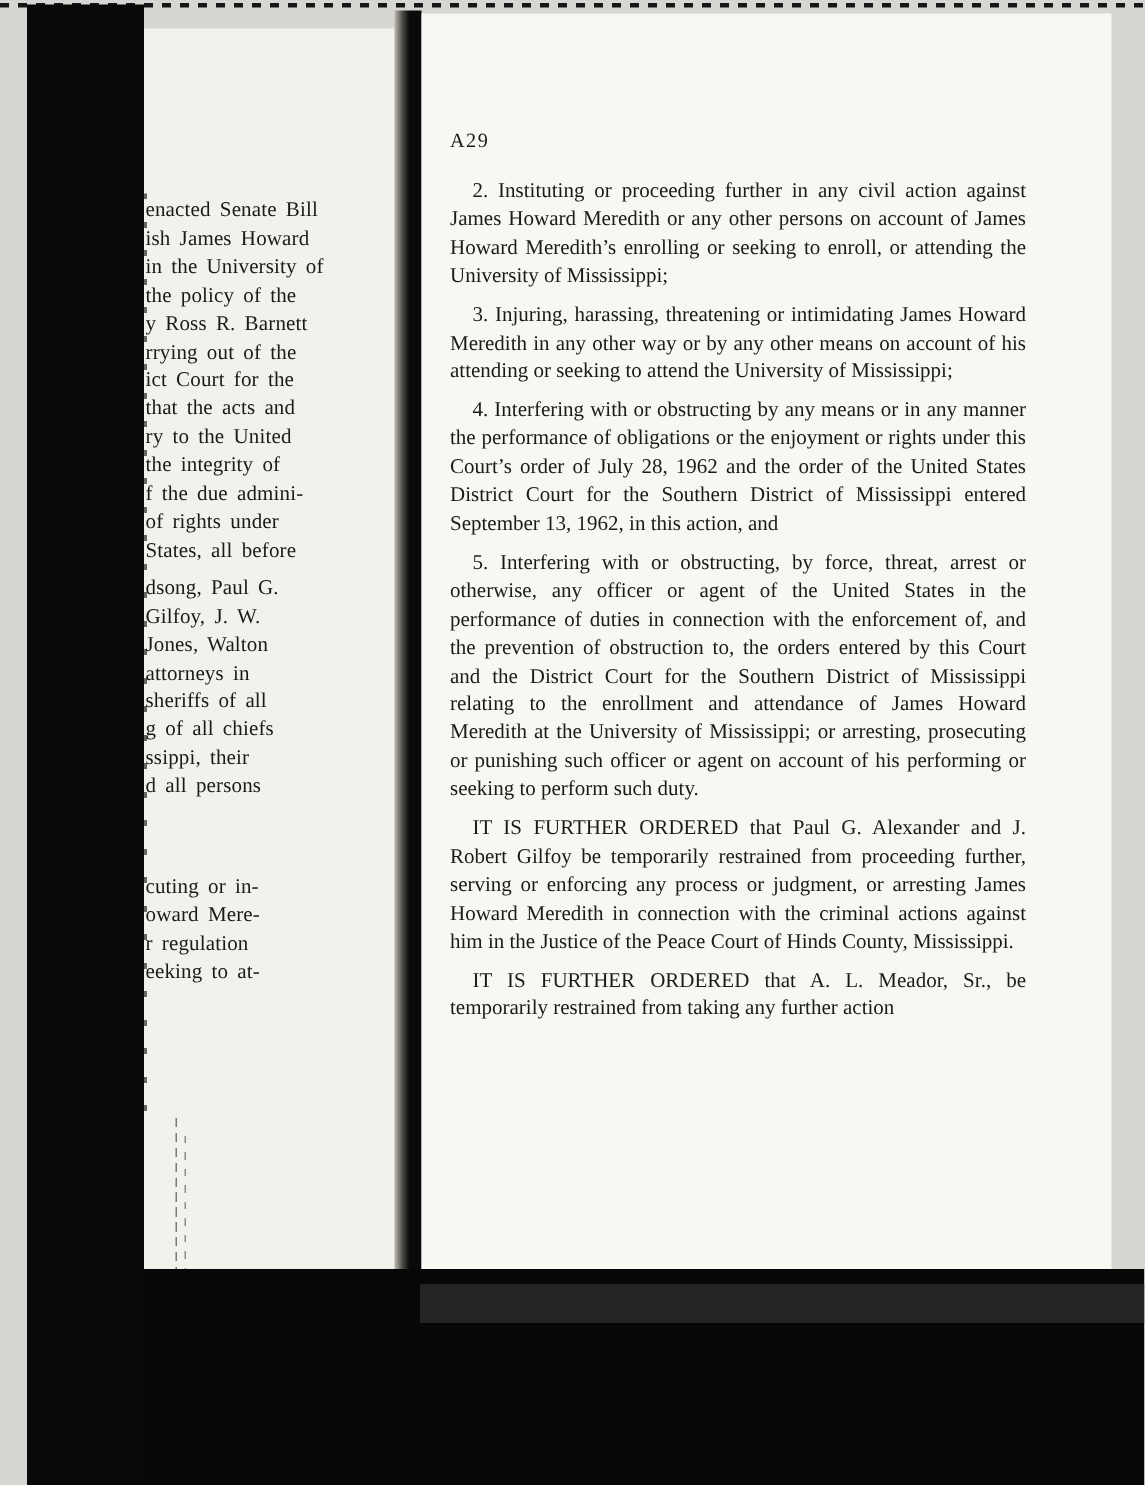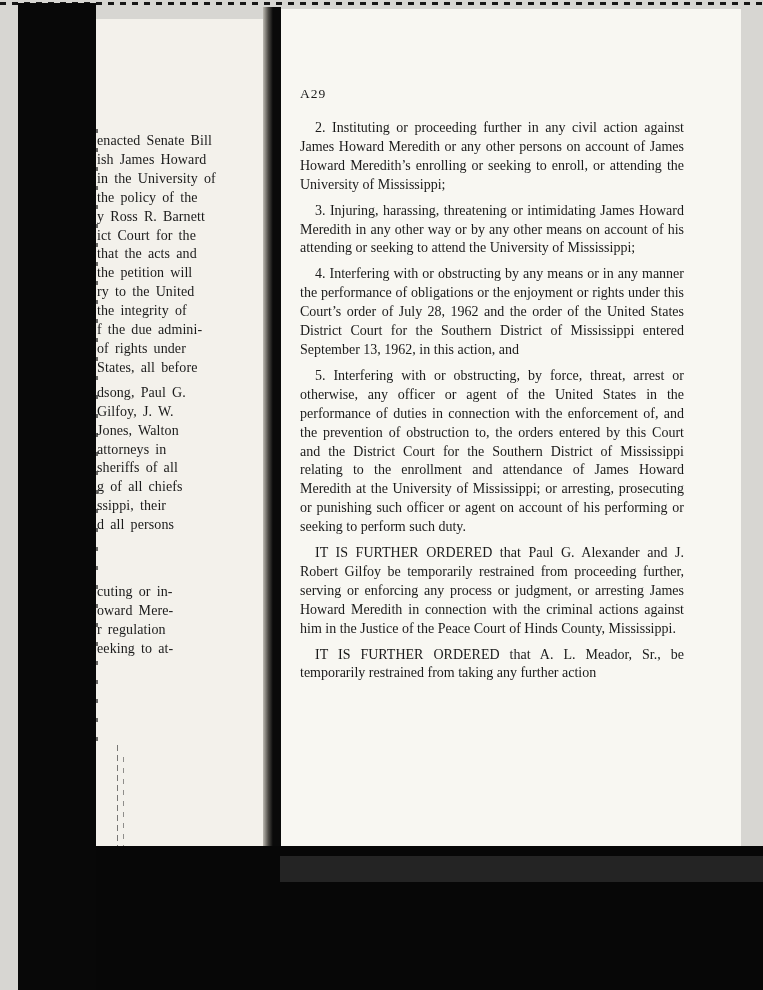--- a/index.html
+++ b/index.html
@@ -86,23 +86,23 @@
 
   <div class="left-page">
     <div class="edge-ticks"></div>
     <div class="left-text">
         <div class="block">
           <div class="cut-line">enacted Senate Bill</div>
           <div class="cut-line">ish James Howard</div>
           <div class="cut-line">in the University of</div>
           <div class="cut-line">the policy of the</div>
           <div class="cut-line">y Ross R. Barnett</div>
+          <div class="cut-line">rrying out of the</div>
           <div class="cut-line">ict Court for the</div>
           <div class="cut-line">that the acts and</div>
-          <div class="cut-line">the petition will</div>
           <div class="cut-line">ry to the United</div>
           <div class="cut-line">the integrity of</div>
           <div class="cut-line">f the due admini-</div>
           <div class="cut-line">of rights under</div>
           <div class="cut-line">States, all before</div>
         </div>
         <div class="block">
           <div class="cut-line">dsong, Paul G.</div>
           <div class="cut-line">Gilfoy, J. W.</div>
           <div class="cut-line">Jones, Walton</div>

